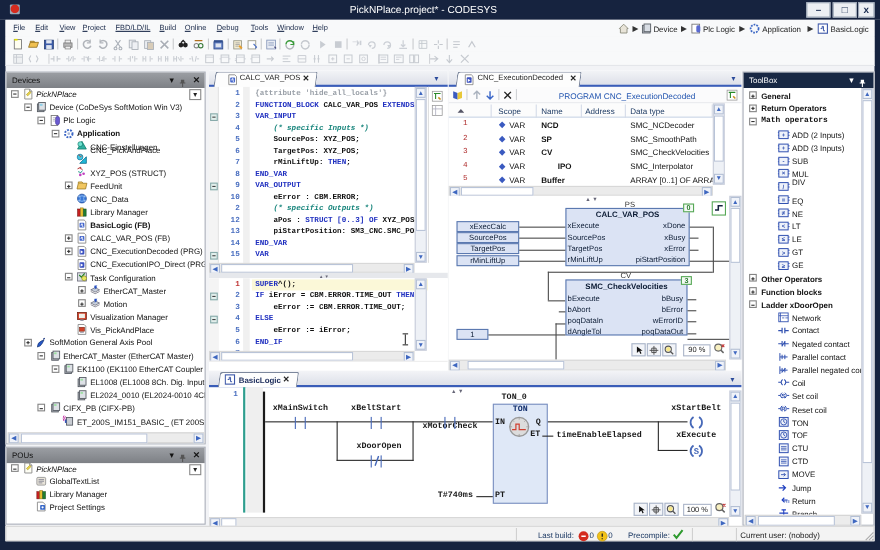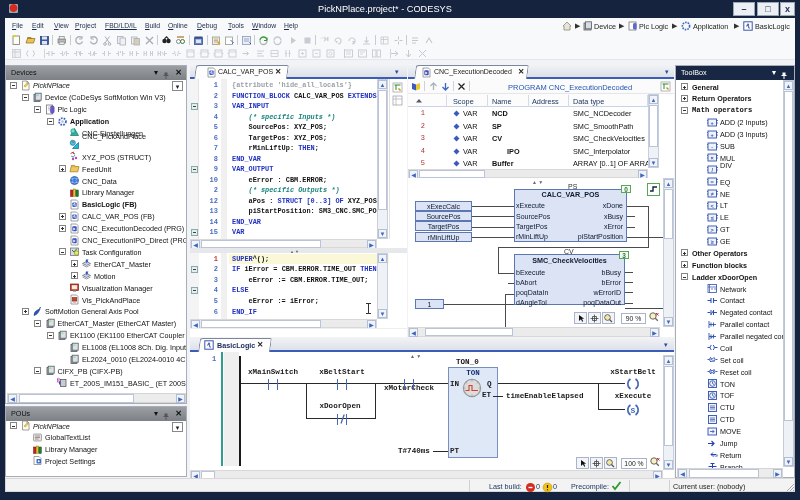--- a/index.html
+++ b/index.html
@@ -1215,21 +1215,21 @@
       <div class="abs" style="left: 155.5px; top: 41.5px; width: 1.8px; height: 11px; background: rgb(70, 104, 184);"></div>
       <div class="abs" style="left: 194px; top: 31px; width: 50px; text-align: center; margin-top: 16px;">
         <div class="llbl" style="position:static;">xMotorCheck</div>
       </div>
       <div class="abs" style="left: 213.5px; top: 41.5px; width: 1.8px; height: 11px; background: rgb(70, 104, 184);"></div>
       <div class="abs" style="left: 222.5px; top: 41.5px; width: 1.8px; height: 11px; background: rgb(70, 104, 184);"></div>
       <div class="abs" style="left: 116px; top: 46px; width: 1.2px; height: 36px; background: rgb(42, 42, 42);"></div>
       <div class="abs" style="left: 185px; top: 46px; width: 1.2px; height: 36px; background: rgb(42, 42, 42);"></div>
       <div class="abs" style="left: 116px; top: 81.3px; width: 70px; height: 1.2px; background: rgb(42, 42, 42);"></div>
       <div class="abs" style="left: 125px; top: 65px; width: 50px; text-align: center;">
-        <div class="llbl" style="position:static;">xDoorOpen</div>
+        <div class="llbl" style="position:static;text-align:right;">xDoorOpen</div>
       </div>
       <div class="abs" style="left: 146.5px; top: 76.8px; width: 1.8px; height: 11px; background: rgb(70, 104, 184);"></div>
       <div class="abs" style="left: 155.5px; top: 76.8px; width: 1.8px; height: 11px; background: rgb(70, 104, 184);"></div>
       <div class="abs" style="left: 149.9px; top: 77.3px; width: 4px; height: 10px;">
         <svg width="5" height="10">
           <path d="M4.2 0.5 L1 9.5" stroke="#4668b8" stroke-width="1.3"></path>
         </svg>
       </div>
       <div class="abs" style="left: 266px; top: 21px;">
         <div class="llbl" style="position:static;">TON_0</div>

